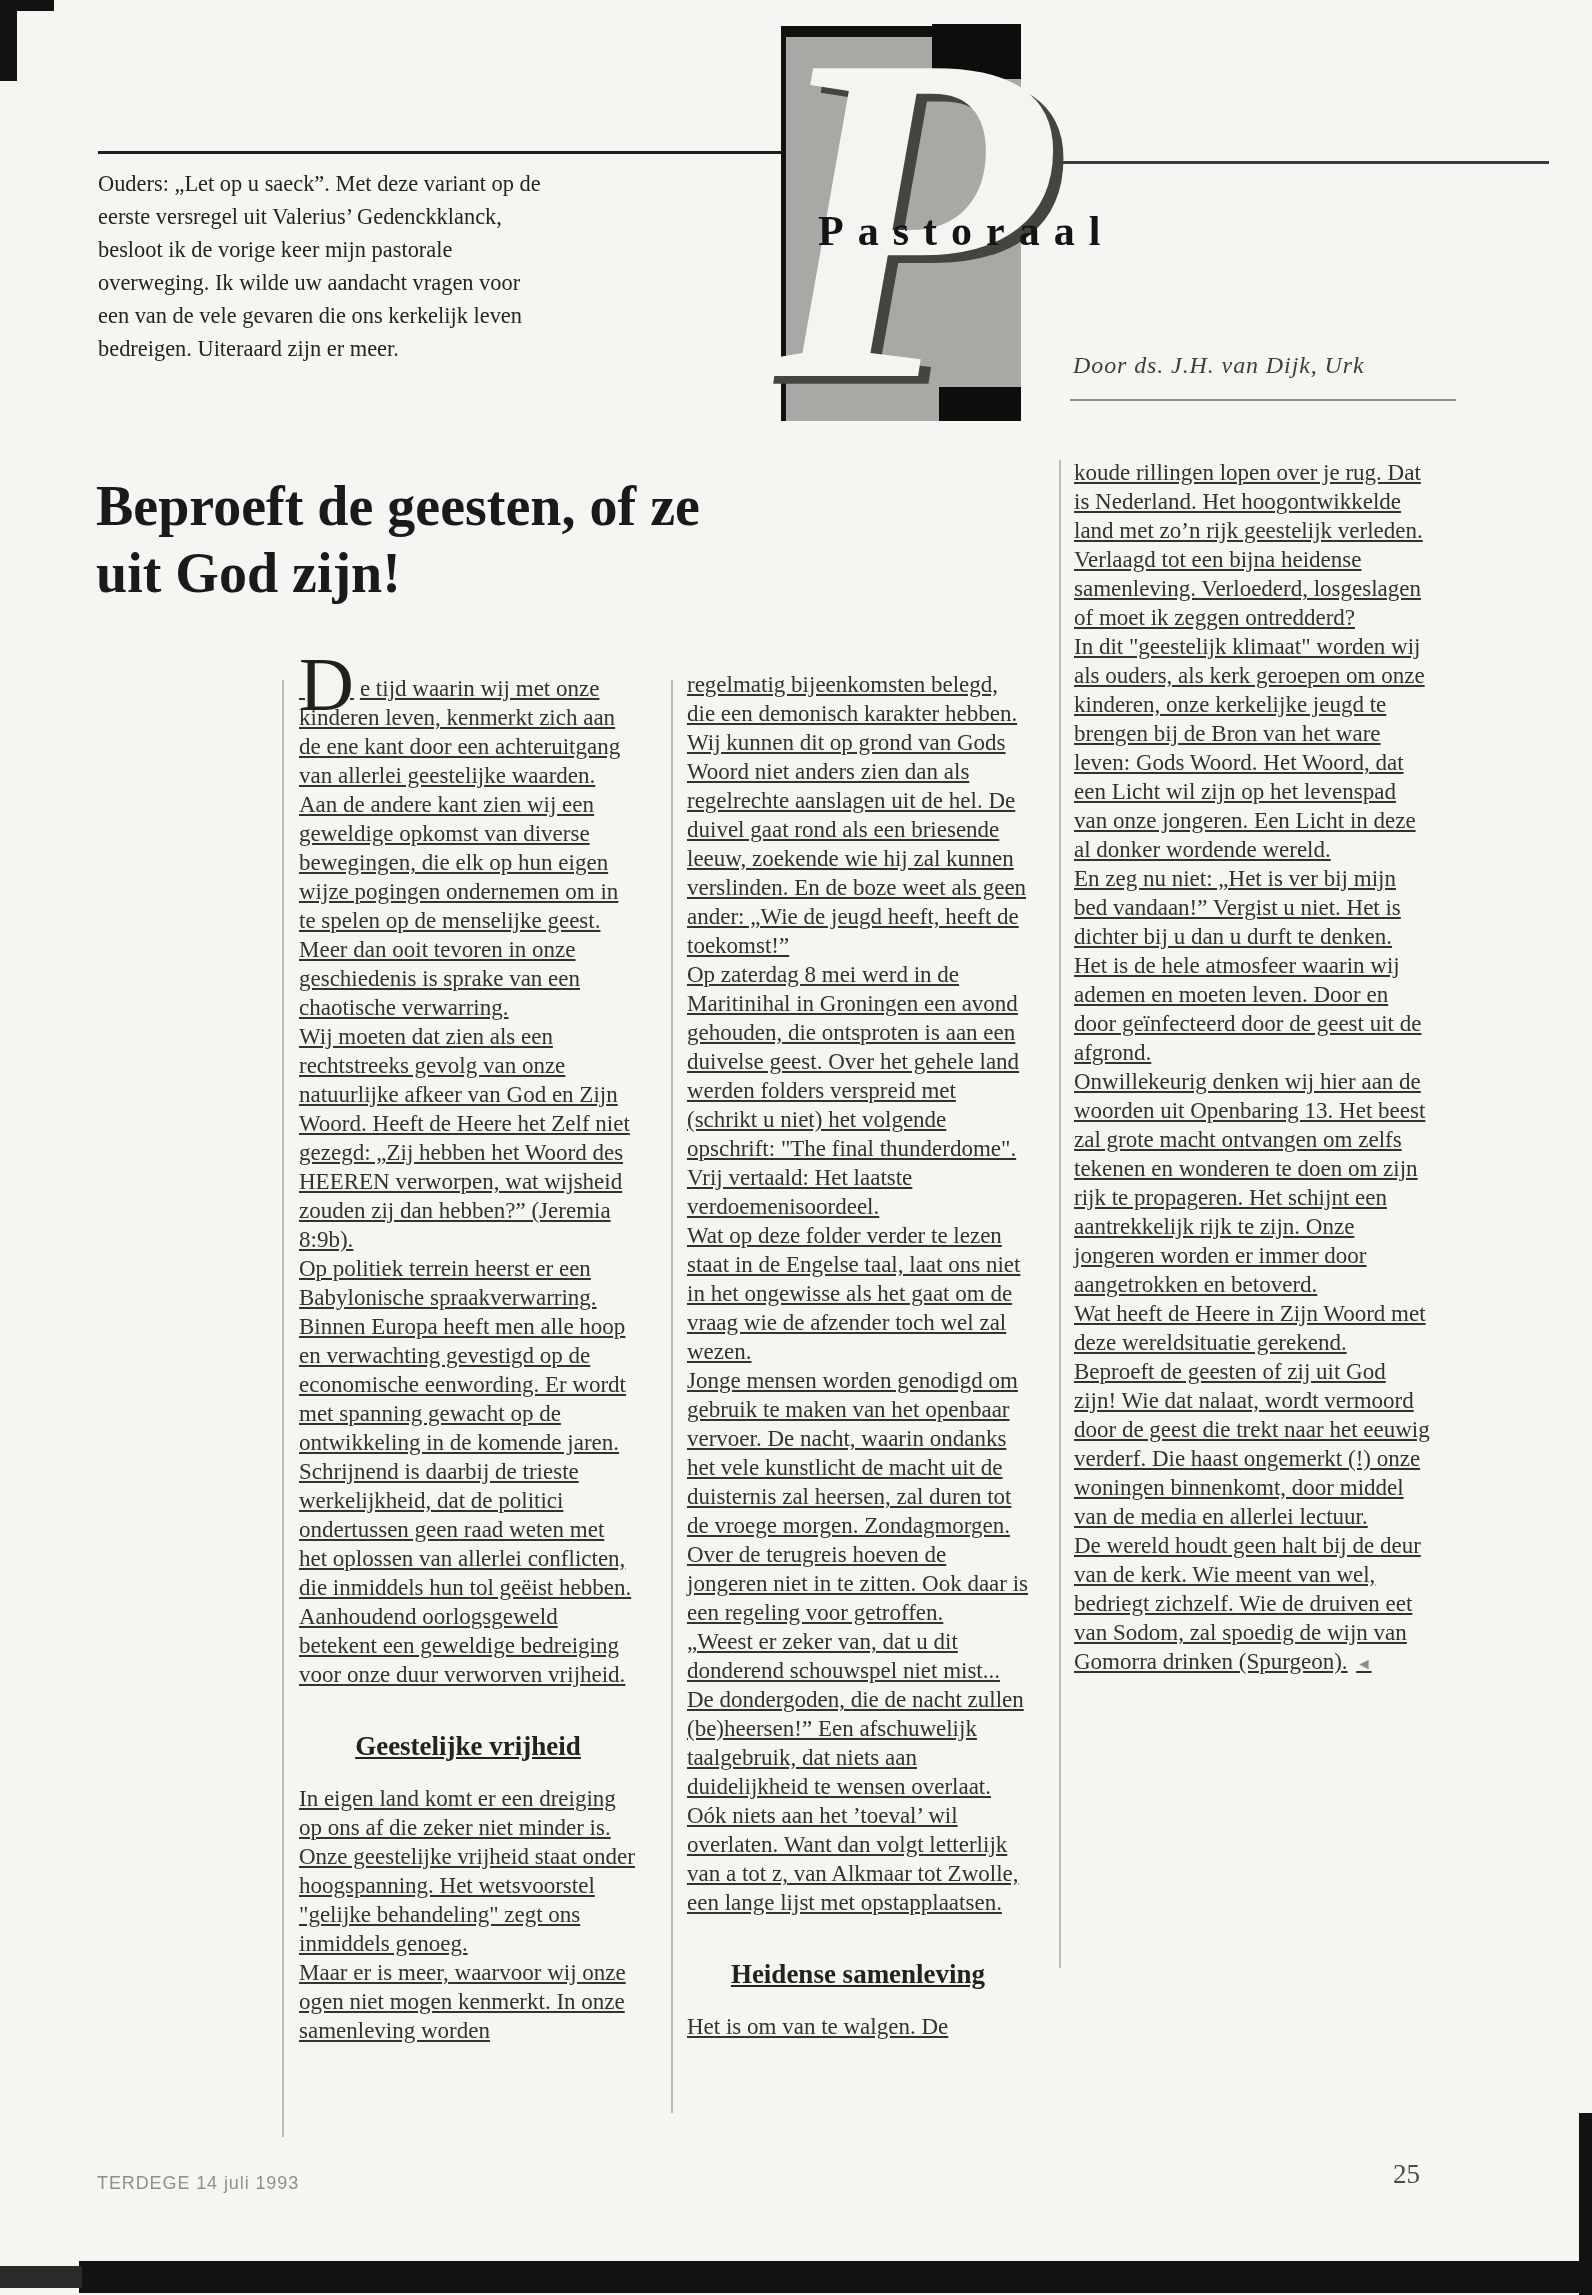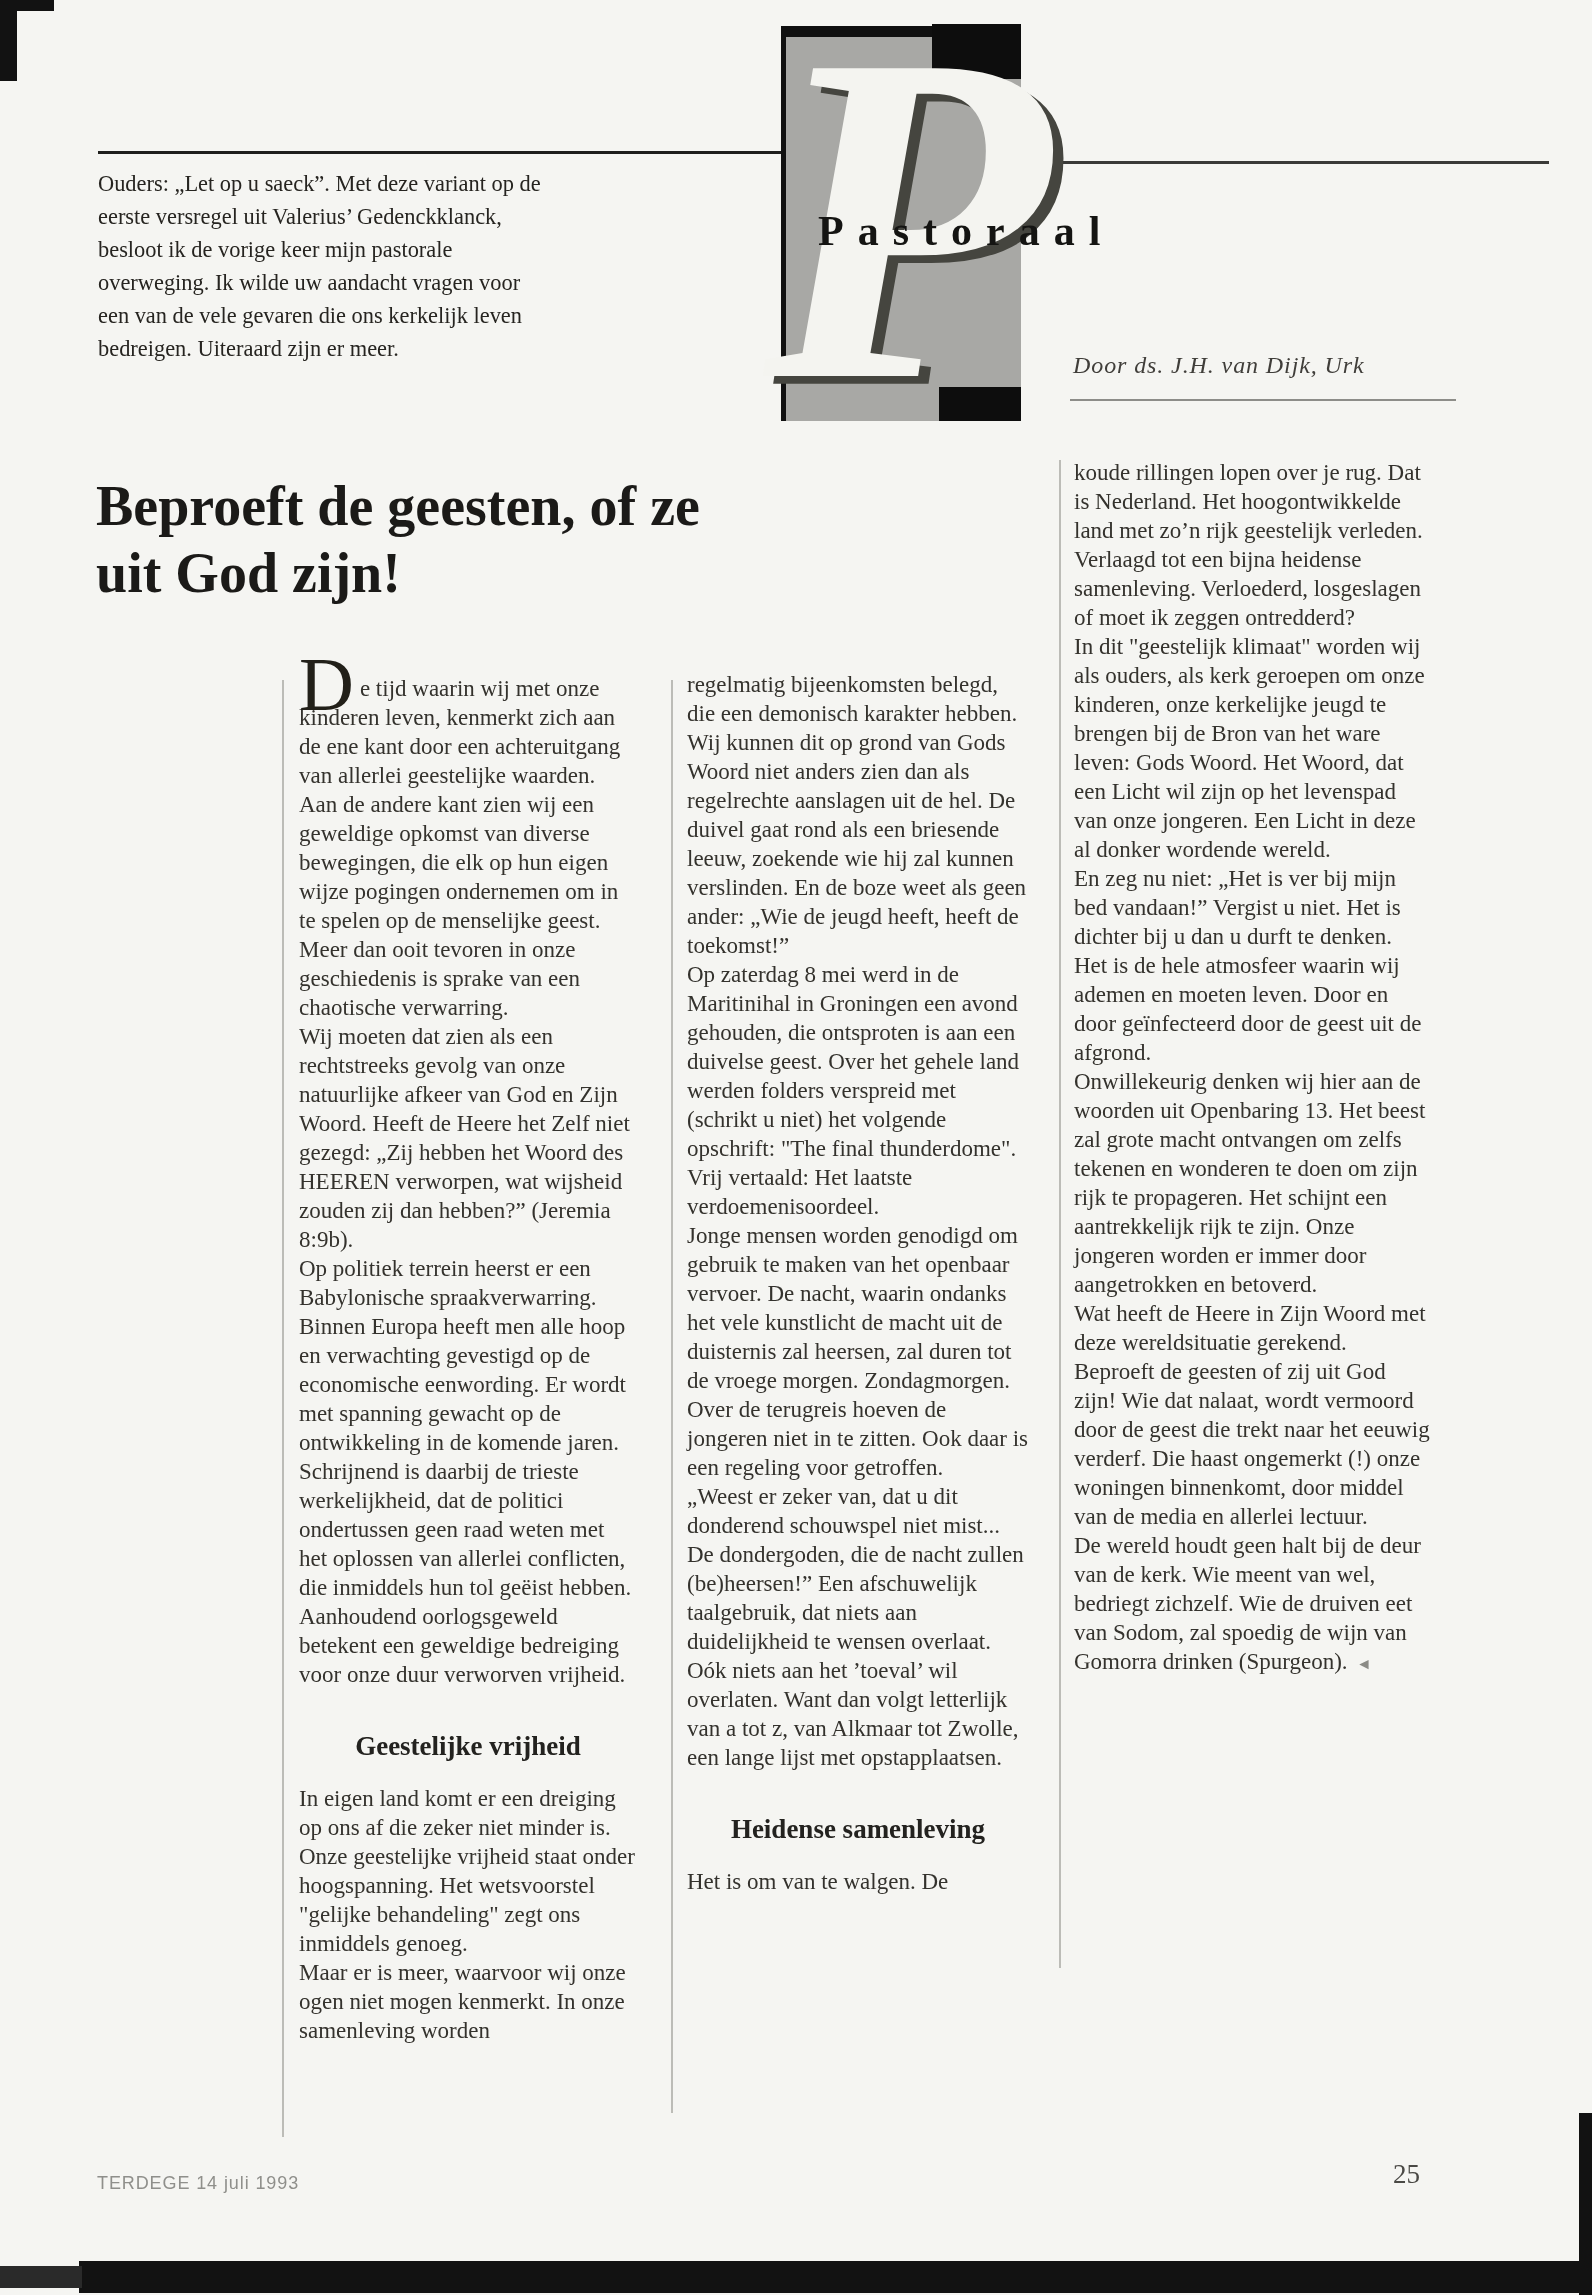--- a/index.html
+++ b/index.html
@@ -53,21 +53,21 @@
     font-size:56px; line-height:67px; font-weight:bold; color:#1b1a18;
   }
 
   
   .colrule { position:absolute; width:1.7px; background:#bcbcb7; }
   .colrule-1 { left:282px;  top:680px; height:1457px; }
   .colrule-2 { left:671px;  top:680px; height:1433px; }
   .colrule-3 { left:1059px; top:460px; height:1508px; }
 
   .col { position:absolute; font-size:23px; line-height:29px; color:#34322d; text-align:left; }
-  .col p { margin:0; }
+  .col p { margin:0;text-decoration:underline; }
   .col-1 { left:299px;  top:670px; width:338px; }
   .col-2 { left:687px;  top:670px; width:342px; }
   .col-3 { left:1074px; top:458px; width:357px; }
 
   .dropcap {
     display:inline; font-size:76px; line-height:0;
     position:relative; top:14px; margin-right:6px; color:#222019;
   }
   .col-heading {
     font-size:27px; font-weight:bold; color:#23221f;
@@ -126,20 +126,21 @@
     <p>Wij moeten dat zien als een rechtstreeks gevolg van onze natuurlijke afkeer van God en Zijn Woord. Heeft de Heere het Zelf niet gezegd: „Zij hebben het Woord des HEEREN verworpen, wat wijsheid zouden zij dan hebben?” (Jeremia 8:9b).</p>
     <p>Op politiek terrein heerst er een Babylonische spraakverwarring. Binnen Europa heeft men alle hoop en verwachting gevestigd op de economische eenwording. Er wordt met spanning gewacht op de ontwikkeling in de komende jaren. Schrijnend is daarbij de trieste werkelijkheid, dat de politici ondertussen geen raad weten met het oplossen van allerlei conflicten, die inmiddels hun tol geëist hebben. Aanhoudend oorlogsgeweld betekent een geweldige bedreiging voor onze duur verworven vrijheid.</p>
     <p class="col-heading">Geestelijke vrijheid</p>
     <p>In eigen land komt er een dreiging op ons af die zeker niet minder is. Onze geestelijke vrijheid staat onder hoogspanning. Het wetsvoorstel "gelijke behandeling" zegt ons inmiddels genoeg.</p>
     <p>Maar er is meer, waarvoor wij onze ogen niet mogen kenmerkt. In onze samenleving worden</p>
   </div>
 
   <div class="col col-2">
     <p>regelmatig bijeenkomsten belegd, die een demonisch karakter hebben. Wij kunnen dit op grond van Gods Woord niet anders zien dan als regelrechte aanslagen uit de hel. De duivel gaat rond als een briesende leeuw, zoekende wie hij zal kunnen verslinden. En de boze weet als geen ander: „Wie de jeugd heeft, heeft de toekomst!”</p>
     <p>Op zaterdag 8 mei werd in de Maritinihal in Groningen een avond gehouden, die ontsproten is aan een duivelse geest. Over het gehele land werden folders verspreid met (schrikt u niet) het volgende opschrift: "The final thunderdome". Vrij vertaald: Het laatste verdoemenisoordeel.</p>
+    <p>Wat op deze folder verder te lezen staat in de Engelse taal, laat ons niet in het ongewisse als het gaat om de vraag wie de afzender toch wel zal wezen.</p>
     <p>Jonge mensen worden genodigd om gebruik te maken van het openbaar vervoer. De nacht, waarin ondanks het vele kunstlicht de macht uit de duisternis zal heersen, zal duren tot de vroege morgen. Zondagmorgen. Over de terugreis hoeven de jongeren niet in te zitten. Ook daar is een regeling voor getroffen.</p>
     <p>„Weest er zeker van, dat u dit donderend schouwspel niet mist... De dondergoden, die de nacht zullen (be)heersen!” Een afschuwelijk taalgebruik, dat niets aan duidelijkheid te wensen overlaat. Oók niets aan het ’toeval’ wil overlaten. Want dan volgt letterlijk van a tot z, van Alkmaar tot Zwolle, een lange lijst met opstapplaatsen.</p>
     <p class="col-heading">Heidense samenleving</p>
     <p>Het is om van te walgen. De</p>
   </div>
 
   <div class="col col-3">
     <p>koude rillingen lopen over je rug. Dat is Nederland. Het hoogontwikkelde land met zo’n rijk geestelijk verleden. Verlaagd tot een bijna heidense samenleving. Verloederd, losgeslagen of moet ik zeggen ontredderd?</p>
     <p>In dit "geestelijk klimaat" worden wij als ouders, als kerk geroepen om onze kinderen, onze kerkelijke jeugd te brengen bij de Bron van het ware leven: Gods Woord. Het Woord, dat een Licht wil zijn op het levenspad van onze jongeren. Een Licht in deze al donker wordende wereld.</p>
     <p>En zeg nu niet: „Het is ver bij mijn bed vandaan!” Vergist u niet. Het is dichter bij u dan u durft te denken. Het is de hele atmosfeer waarin wij ademen en moeten leven. Door en door geïnfecteerd door de geest uit de afgrond.</p>

